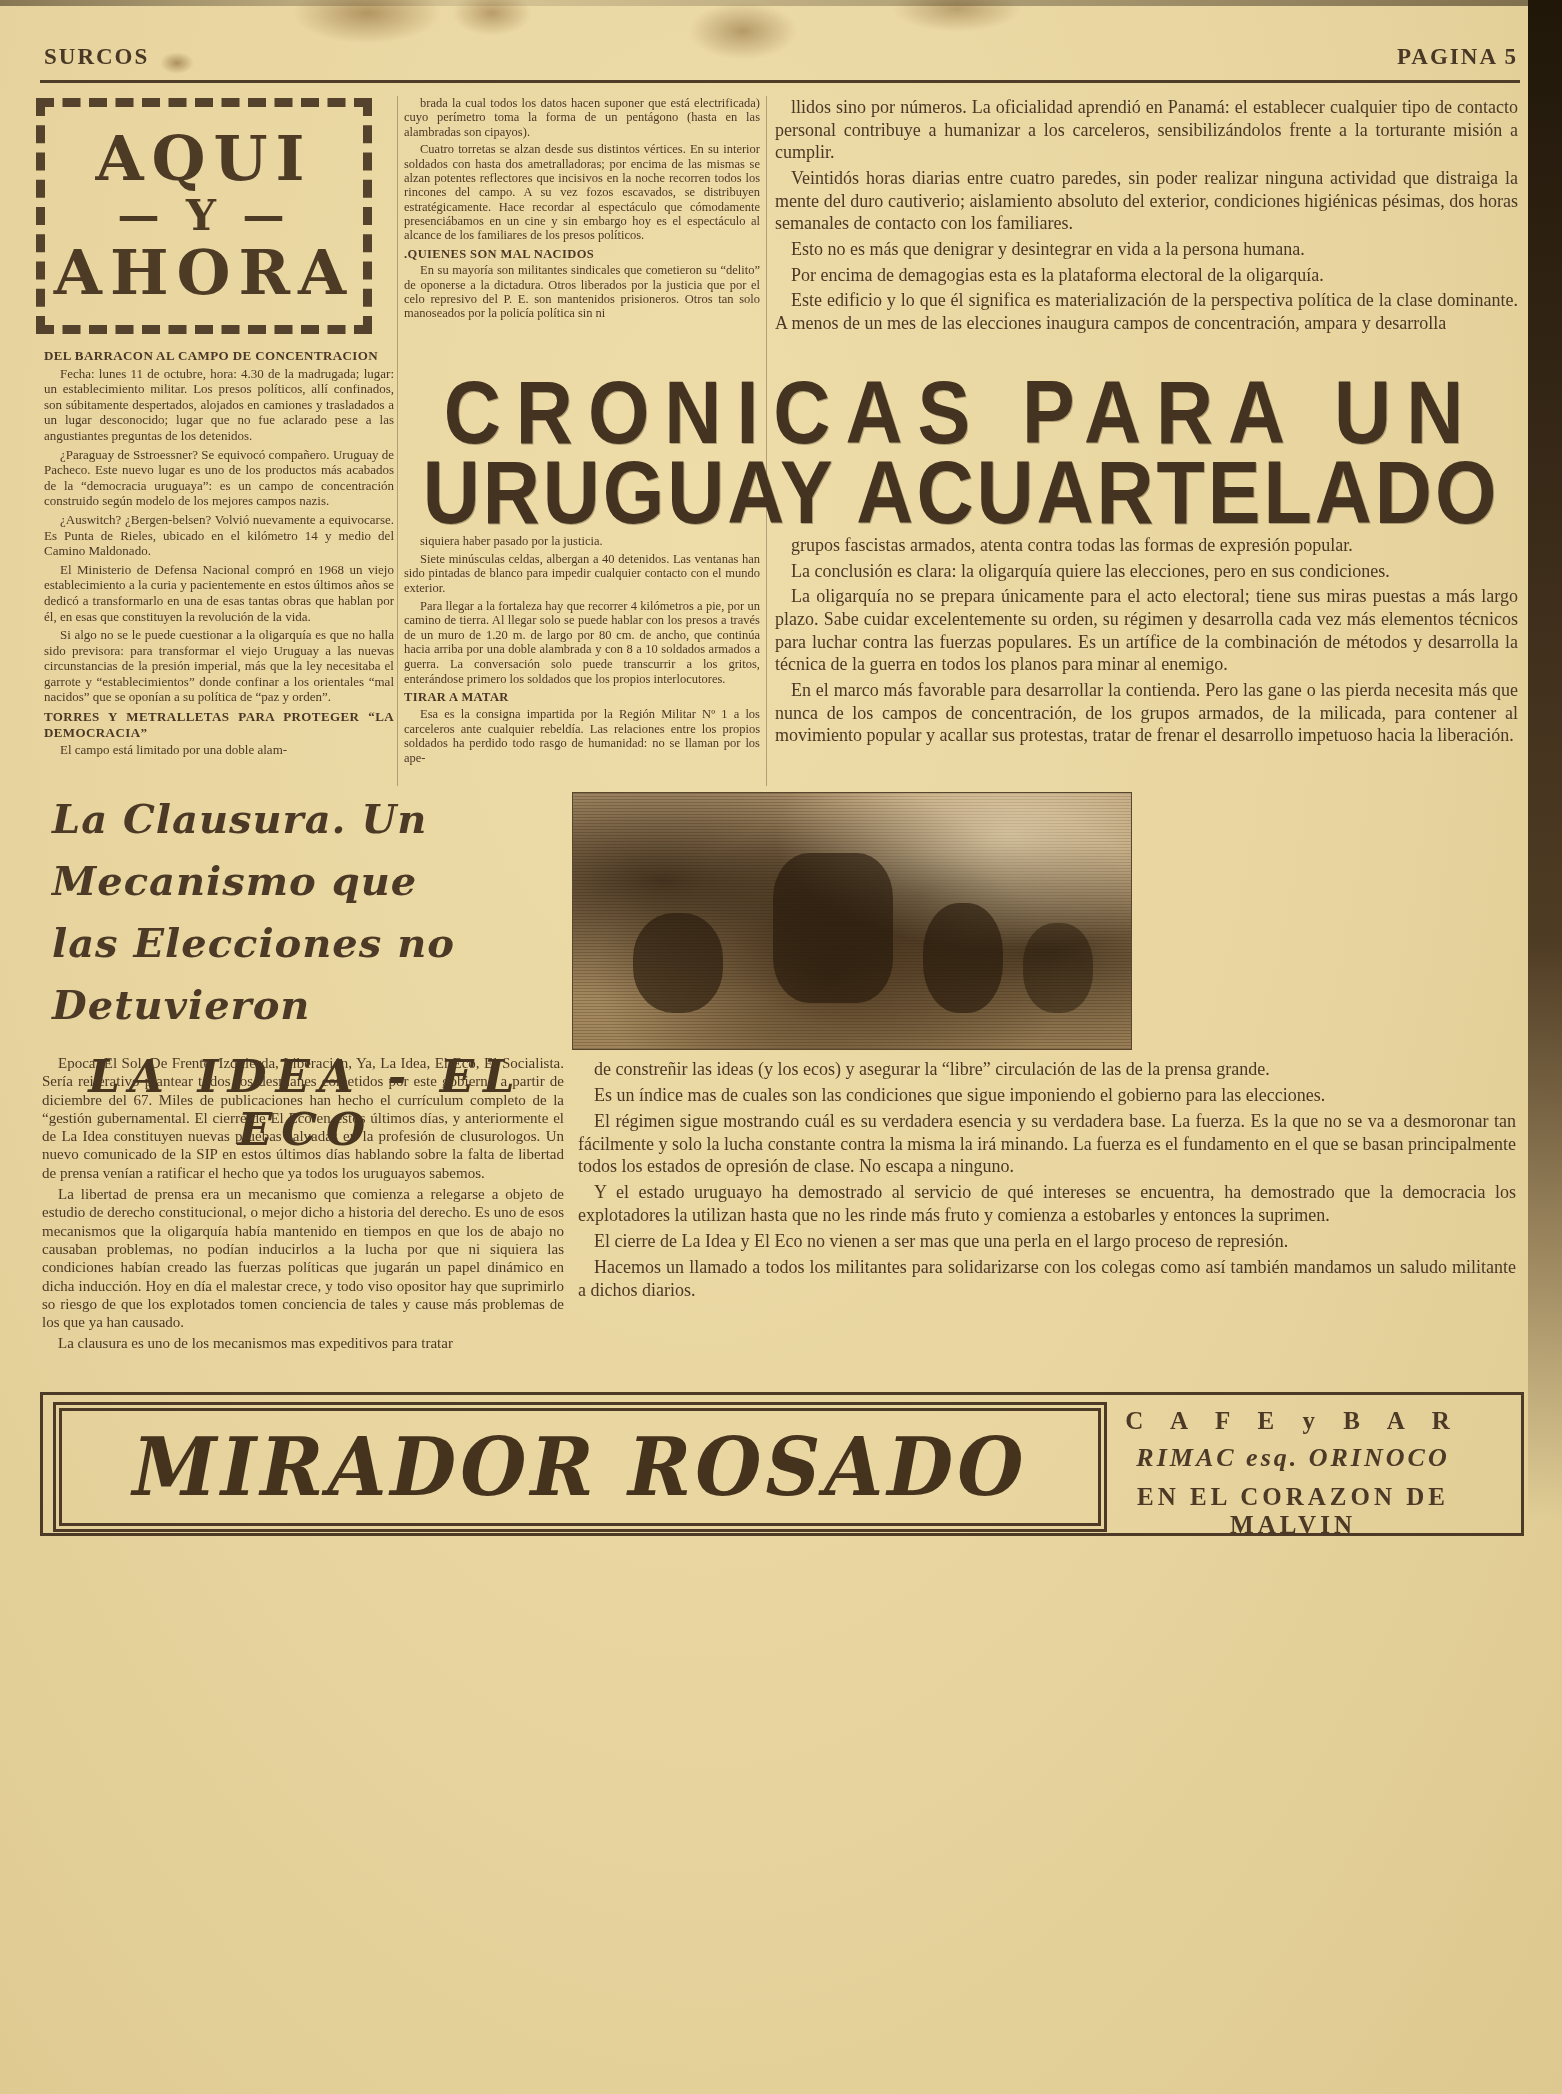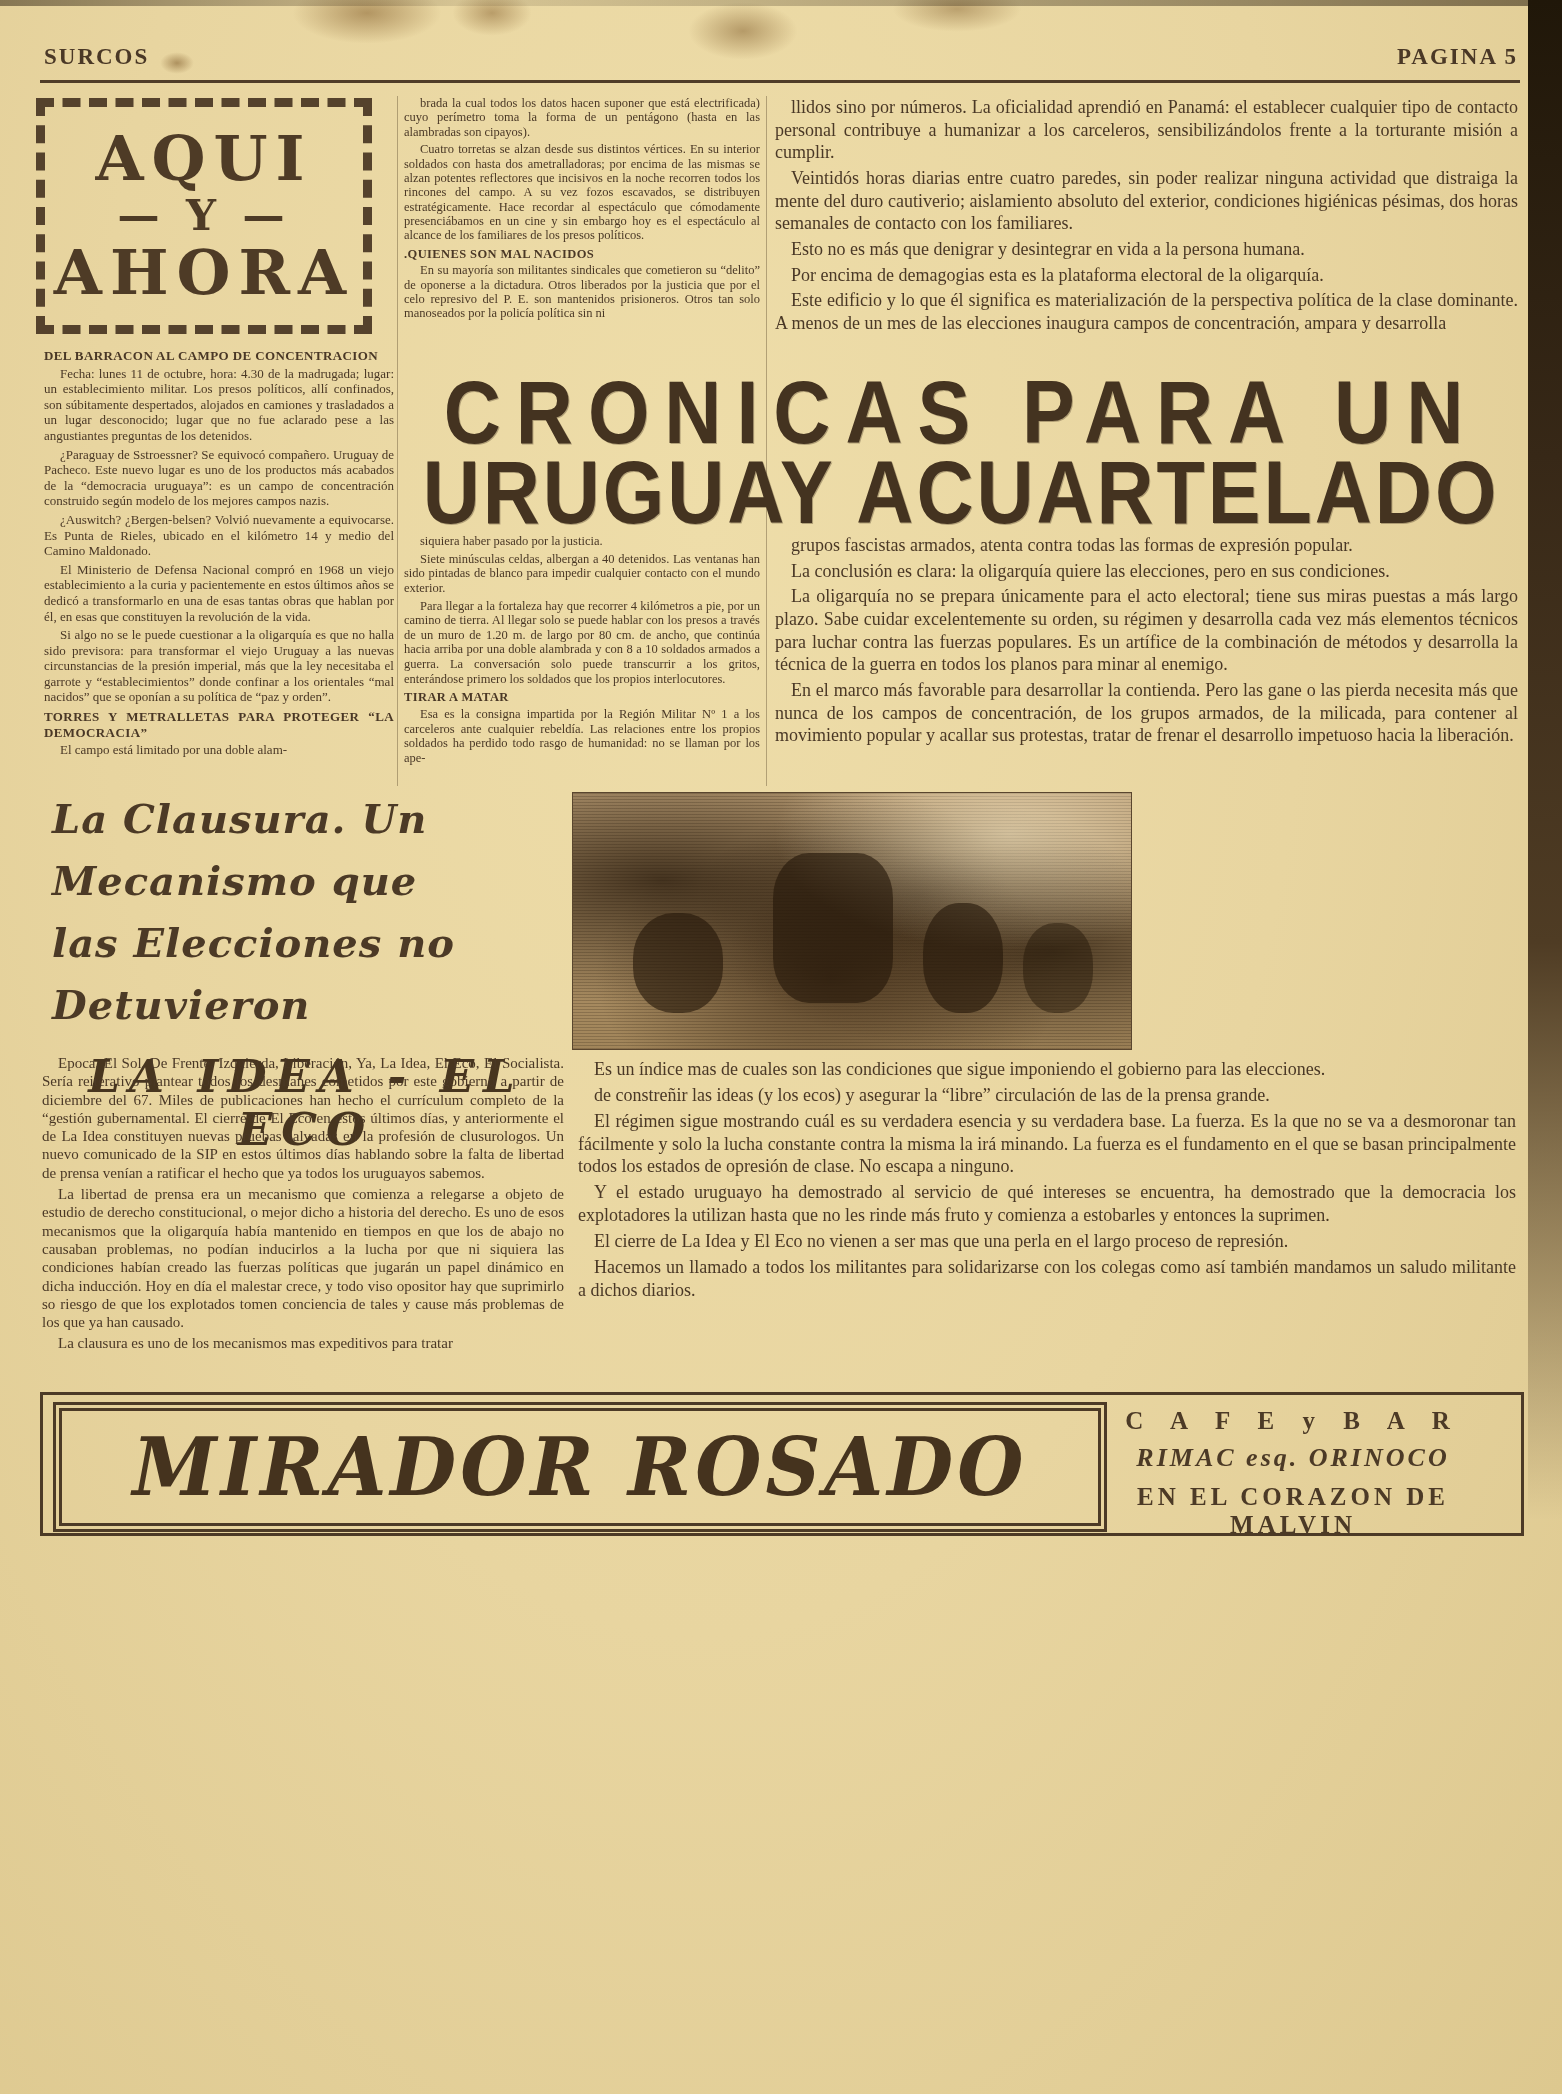--- a/index.html
+++ b/index.html
@@ -158,22 +158,22 @@
     <div class="blob" style="left:450px;top:130px;width:70px;height:90px;opacity:.8;"></div>
   </div>
 
   <div class="col col-f">
     <p>Epoca, El Sol, De Frente, Izquierda, Liberación, Ya, La Idea, El Eco, El Socialista. Sería reiterativo plantear todos los desmanes cometidos por este gobierno a partir de diciembre del 67. Miles de publicaciones han hecho el currículum completo de la “gestión gubernamental. El cierre de El Eco en estos últimos días, y anteriormente el de La Idea constituyen nuevas pruebas salvadas en la profesión de clusurologos. Un nuevo comunicado de la SIP en estos últimos días hablando sobre la falta de libertad de prensa venían a ratificar el hecho que ya todos los uruguayos sabemos.</p>
     <p>La libertad de prensa era un mecanismo que comienza a relegarse a objeto de estudio de derecho constitucional, o mejor dicho a historia del derecho. Es uno de esos mecanismos que la oligarquía había mantenido en tiempos en que los de abajo no causaban problemas, no podían inducirlos a la lucha por que ni siquiera las condiciones habían creado las fuerzas políticas que jugarán un papel dinámico en dicha inducción. Hoy en día el malestar crece, y todo viso opositor hay que suprimirlo so riesgo de que los explotados tomen conciencia de tales y cause más problemas de los que ya han causado.</p>
     <p>La clausura es uno de los mecanismos mas expeditivos para tratar</p>
   </div>
 
   <div class="col col-g">
+    <p>de constreñir las ideas (y los ecos) y asegurar la “libre” circulación de las de la prensa grande.</p>
     <p>Es un índice mas de cuales son las condiciones que sigue imponiendo el gobierno para las elecciones.</p>
-    <p>de constreñir las ideas (y los ecos) y asegurar la “libre” circulación de las de la prensa grande.</p>
     <p>El régimen sigue mostrando cuál es su verdadera esencia y su verdadera base. La fuerza. Es la que no se va a desmoronar tan fácilmente y solo la lucha constante contra la misma la irá minando. La fuerza es el fundamento en el que se basan principalmente todos los estados de opresión de clase. No escapa a ninguno.</p>
     <p>Y el estado uruguayo ha demostrado al servicio de qué intereses se encuentra, ha demostrado que la democracia los explotadores la utilizan hasta que no les rinde más fruto y comienza a estobarles y entonces la suprimen.</p>
     <p>El cierre de La Idea y El Eco no vienen a ser mas que una perla en el largo proceso de represión.</p>
     <p>Hacemos un llamado a todos los militantes para solidarizarse con los colegas como así también mandamos un saludo militante a dichos diarios.</p>
   </div>
 
   <div class="ad-outer">
     <div class="ad-inner">
       <span class="ad-name">MIRADOR ROSADO</span>
     </div>

